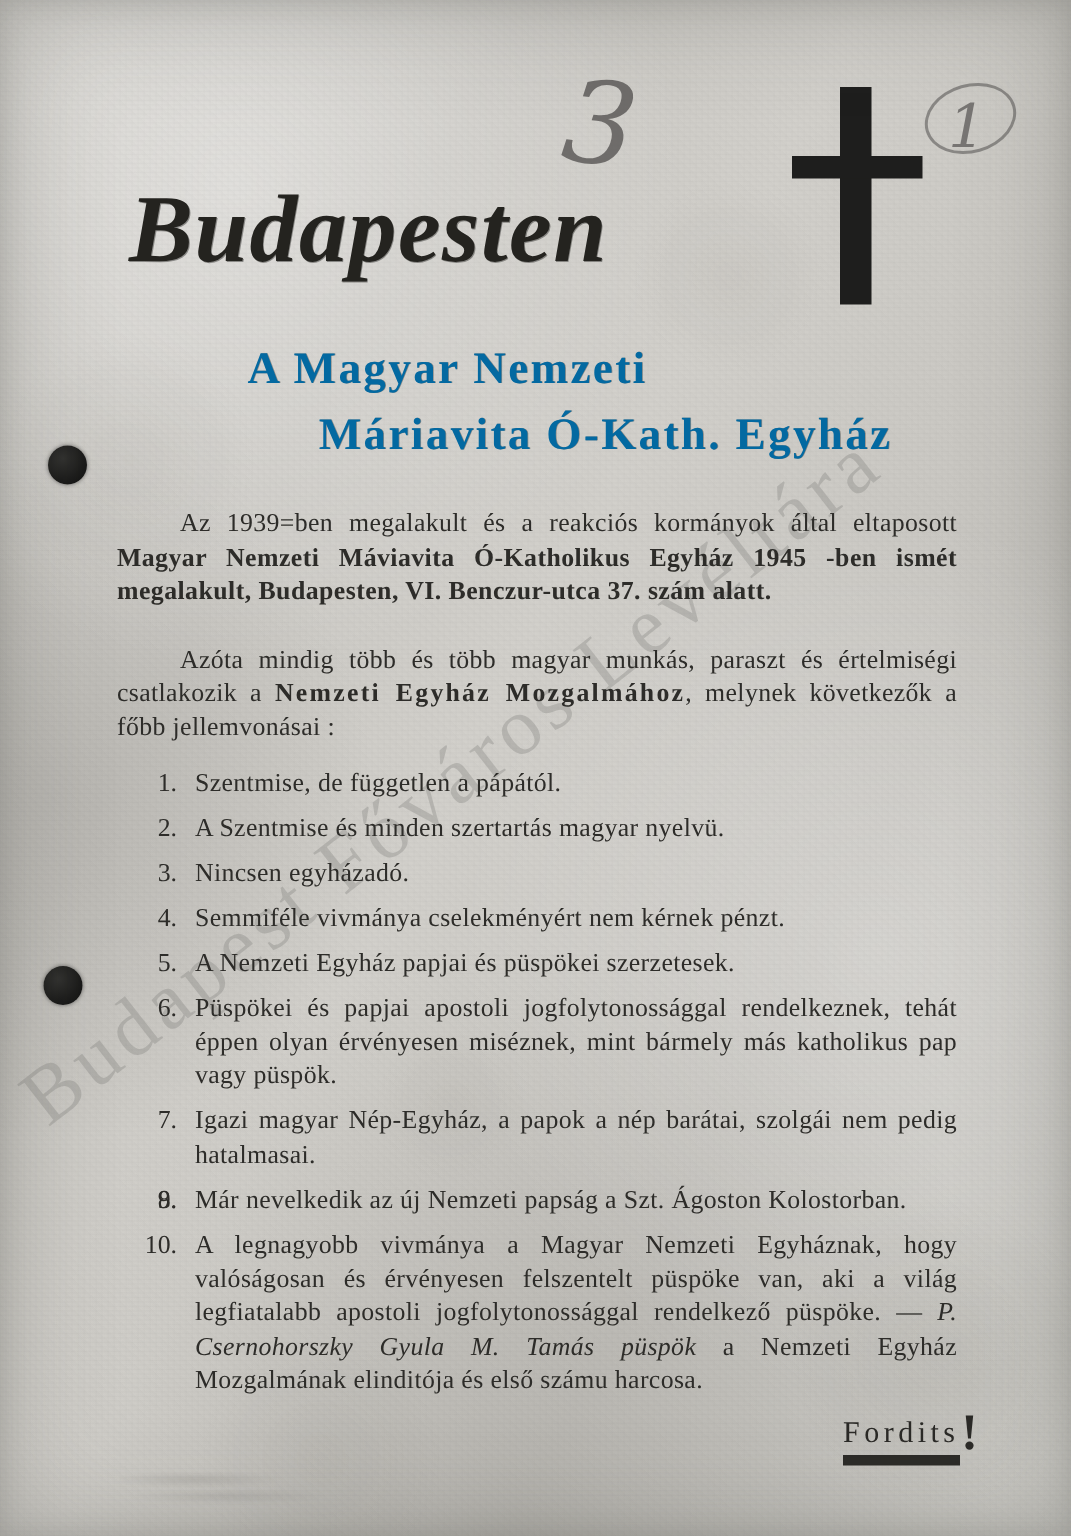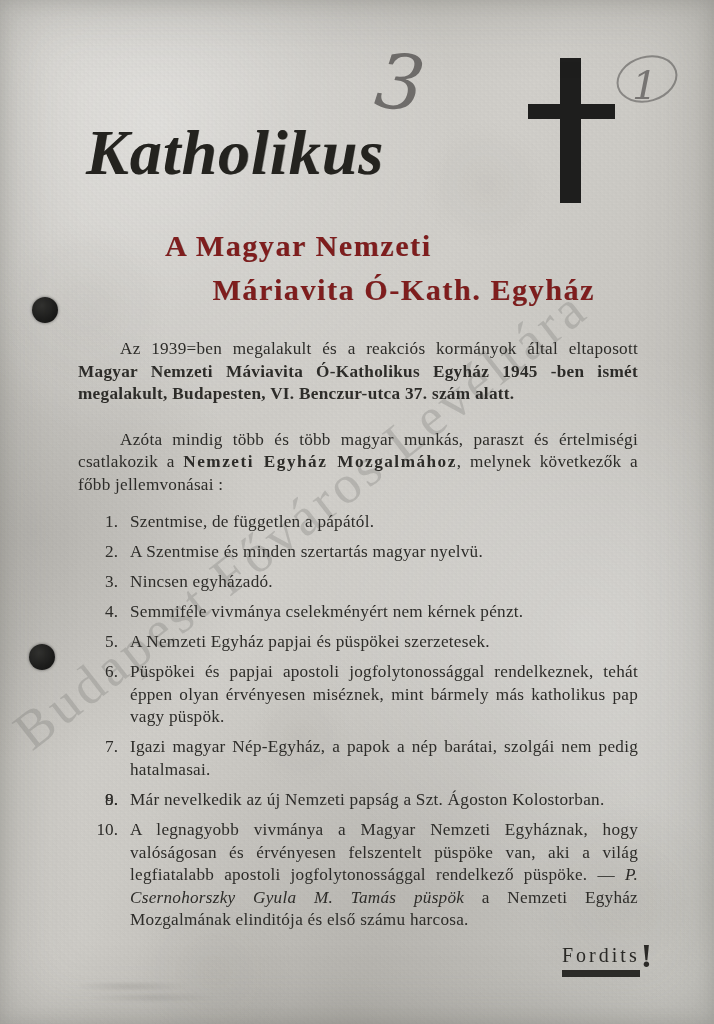--- a/index.html
+++ b/index.html
@@ -136,21 +136,21 @@
   .title-sub {
     position: absolute;
     left: 165px;
     top: 224px;
     width: 430px;
     font-family: "Liberation Serif", "DejaVu Serif", serif;
     font-weight: bold;
     font-size: 30px;
     line-height: 44px;
     letter-spacing: 1.6px;
-    color: #7f1d1d;
+    color: #0369a1;
     text-shadow: 0.5px 0.3px 0 rgba(40,40,38,0.4);
   }
   .title-sub .l2 { display: block; text-align: right; }
 
   .body {
     position: absolute;
     left: 78px;
     top: 338px;
     width: 560px;
     font-size: 17.2px;
@@ -251,21 +251,21 @@
   </div>
 
   <div class="hand hand-3" style="left:376px; top:38px;">3</div>
   <div class="hand" style="left:632px; top:62px;">
     <div class="circle-mark" style="left:-16px; top:-6px; width:58px; height:42px;"></div>
     <span class="hand-circled">1</span>
   </div>
 
   <div class="content">
 
-    <div class="title-main">Katholikus</div>
+    <div class="title-main">Budapesten</div>
 
     <div class="title-sub">
       <span class="l1">A Magyar Nemzeti</span>
       <span class="l2">Máriavita Ó-Kath. Egyház</span>
     </div>
 
     <div class="body">
 
       <p class="para p1">
         <span>Az 1939=ben megalakult és a reakciós kormányok által eltaposott </span><span class="b">Magyar Nemzeti Máviavita Ó-Katholikus Egyház 1945 -ben ismét megalakult, Budapesten, VI. Benczur-utca 37. szám alatt.</span>

